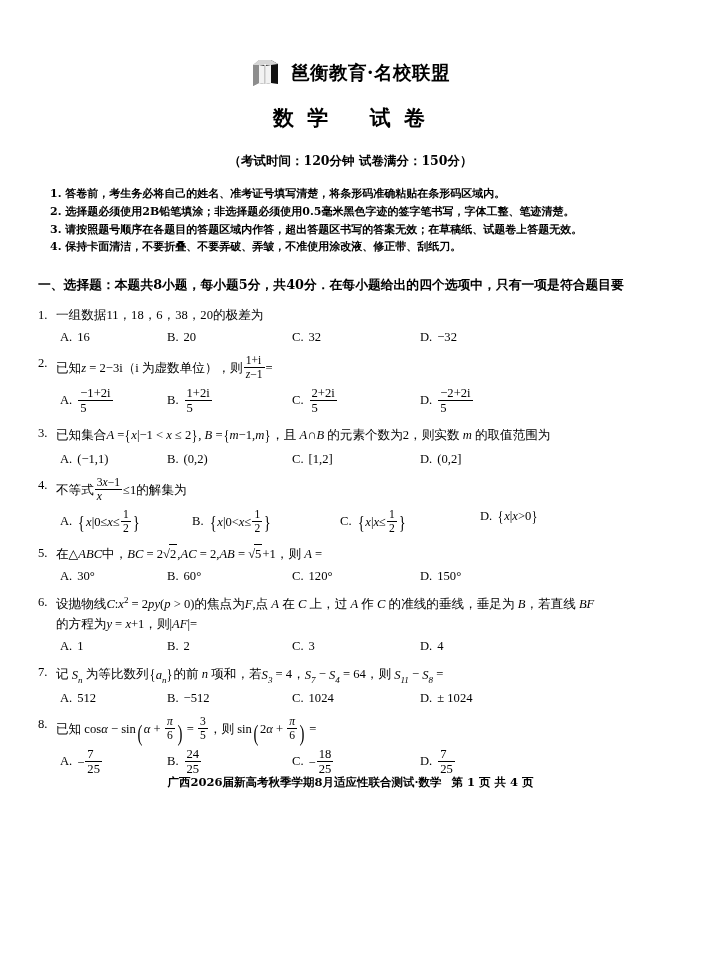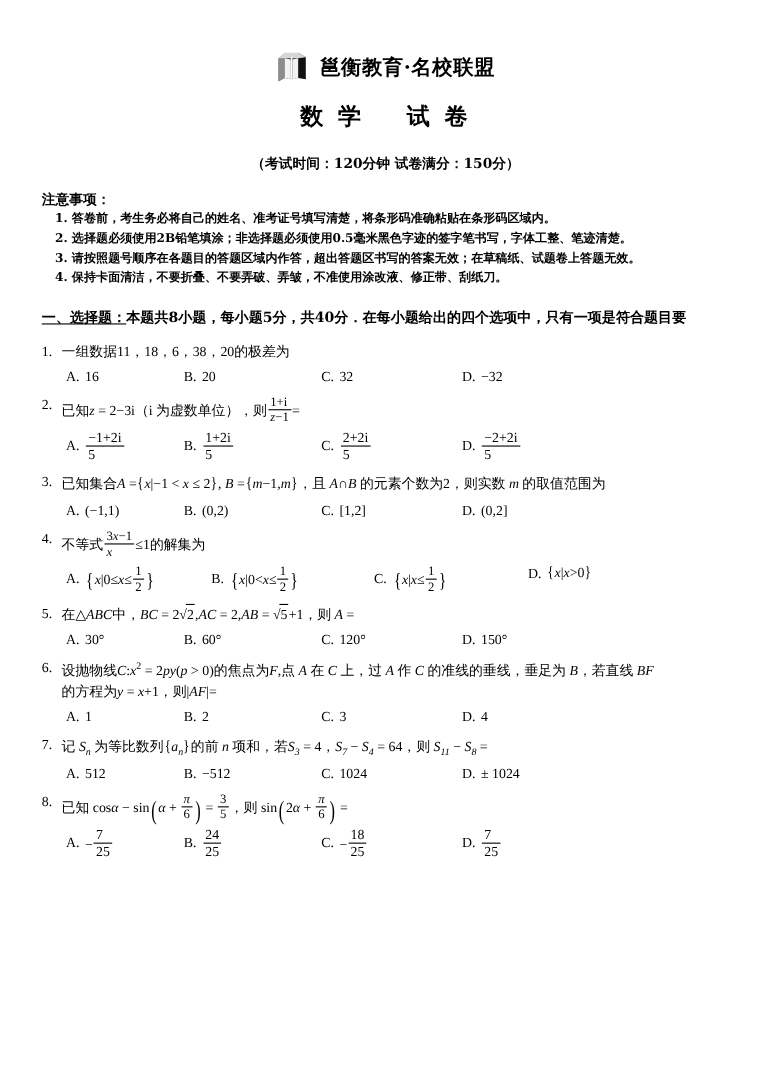--- a/index.html
+++ b/index.html
@@ -10,21 +10,21 @@
   body {
     width: 701px;
     height: 972px;
     position: relative;
     font-family: "Liberation Serif", "DejaVu Serif", serif;
     color: #000000;
     overflow: hidden;
   }
   .page {
     position: absolute;
-    left: 0; top: 0;
+    left: 0; top: 12px;
     width: 701px;
     height: 792px;
     padding: 0;
   }
 
   
   .brand-row {
     display: flex;
     align-items: center;
     justify-content: center;
@@ -87,21 +87,21 @@
   }
 
   
   .section-head {
     margin: 18px 26px 0 38px;
     font-size: 12.8px;
     font-weight: bold;
     line-height: 1.75;
     font-family: "DejaVu Serif","Liberation Serif", serif;
   }
-  .section-head .lead { font-weight: bold; text-decoration: underline; }
+  .section-head .lead { font-weight: bold; }
   .section-head .cont { display:block; text-indent: 22px; }
 
   
   .q {
     margin: 0 26px 0 38px;
     font-size: 12.6px;
     font-family: "Liberation Serif", "DejaVu Serif", serif;
   }
   .q-stem {
     line-height: 1.55;
@@ -208,21 +208,20 @@
 
   <div class="title-subject">
     <span>数 学</span>
     <span class="gap"></span>
     <span>试 卷</span>
   </div>
 
   <div class="exam-info">（考试时间：120分钟    试卷满分：150分）</div>
 
   <div class="notice-wrap">
-    <div class="notice-title">注意事项：</div>
     <div class="notice-item">1. 答卷前，考生务必将自己的姓名、准考证号填写清楚，将条形码准确粘贴在条形码区域内。</div>
     <div class="notice-item">2. 选择题必须使用2B铅笔填涂；非选择题必须使用0.5毫米黑色字迹的签字笔书写，字体工整、笔迹清楚。</div>
     <div class="notice-item">3. 请按照题号顺序在各题目的答题区域内作答，超出答题区书写的答案无效；在草稿纸、试题卷上答题无效。</div>
     <div class="notice-item">4. 保持卡面清洁，不要折叠、不要弄破、弄皱，不准使用涂改液、修正带、刮纸刀。</div>
   </div>
 
   <div class="section-head">
     <span class="lead">一、选择题：</span><span>本题共8小题，每小题5分，共40分．在每小题给出的四个选项中，只有一项是符合题目要</span>
   </div>
 
@@ -432,14 +431,17 @@
         <span class="opt-lbl">C.</span>
           <span>−<span class="frac"><span class="num">18</span><span class="den">25</span></span></span>
       </div>
       <div class="opt opt-d">
         <span class="opt-lbl">D.</span>
           <span><span class="frac"><span class="num">7</span><span class="den">25</span></span></span>
       </div>
     </div>
   </div>
 
+  <div class="footer">
+    <span>广西2026届新高考秋季学期8月适应性联合测试·数学</span><span class="sp"></span><span>第 1 页 共 4 页</span>
+  </div>
 
 </div>
 
 </body></html>

